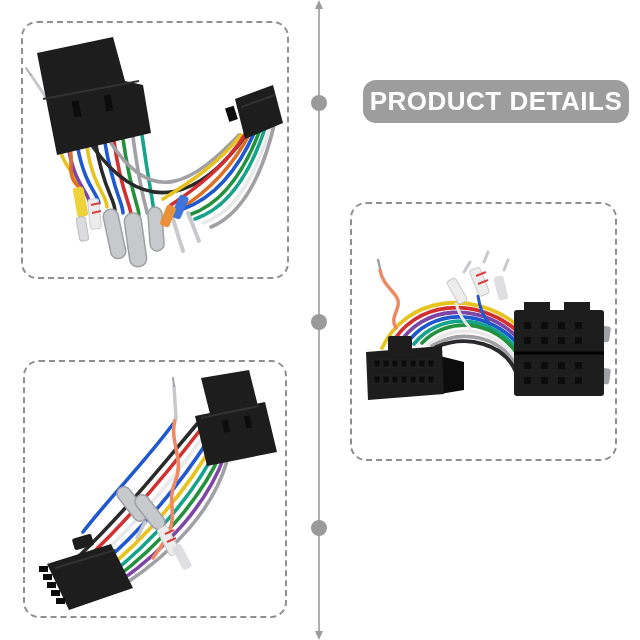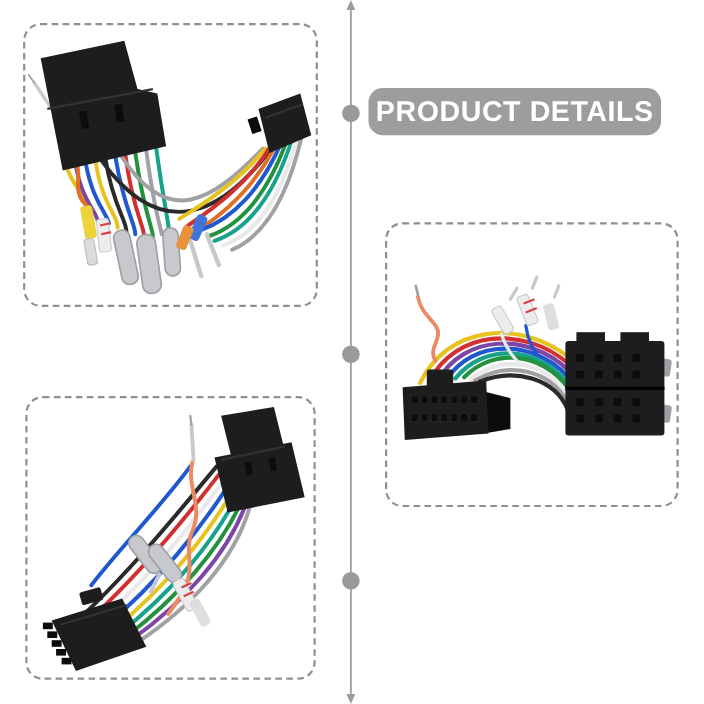--- a/index.html
+++ b/index.html
@@ -14,21 +14,21 @@
     border-radius:16px;
     box-sizing:border-box;
     background:#ffffff;
     overflow:hidden;
   }
   #panel-top-left{left:21px;top:21px;width:268px;height:258px;}
   #panel-bottom-left{left:23px;top:360px;width:264px;height:258px;}
   #panel-right{left:350px;top:202px;width:267px;height:259px;}
   .panel svg{display:block;width:100%;height:100%;}
   #banner{
-    position:absolute;left:335px;top:80px;width:266px;height:43px;
+    position:absolute;left:363px;top:80px;width:266px;height:43px;
     background:#9d9d9d;border-radius:13px;
     display:flex;align-items:center;justify-content:center;
     color:#ffffff;font-weight:bold;font-size:26px;letter-spacing:0.5px;
     white-space:nowrap;
   }
   #divider{position:absolute;left:305px;top:0;width:28px;height:640px;}
 </style>
 </head>
 <body>
 

